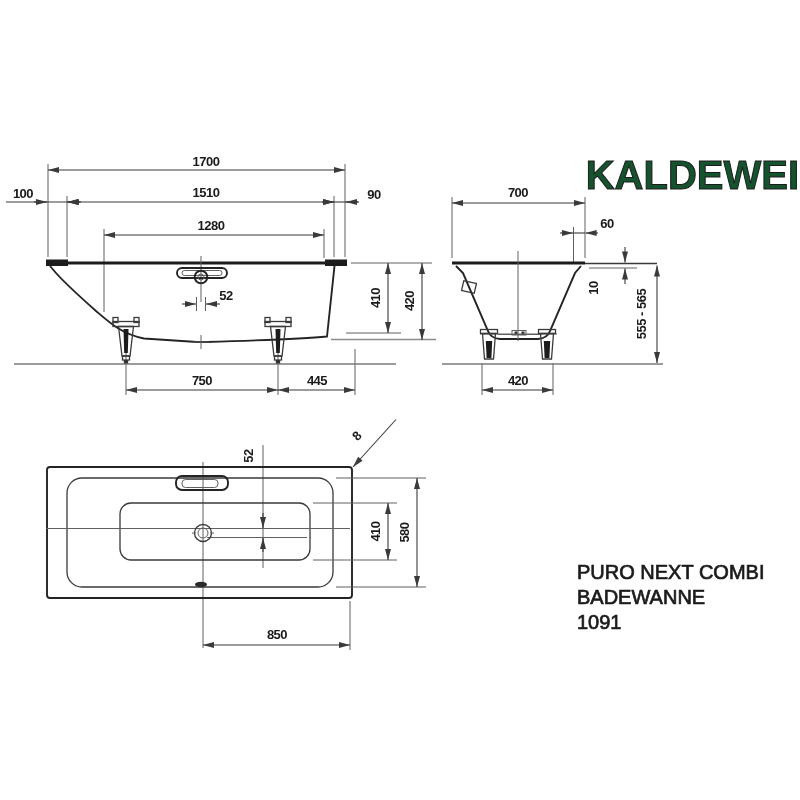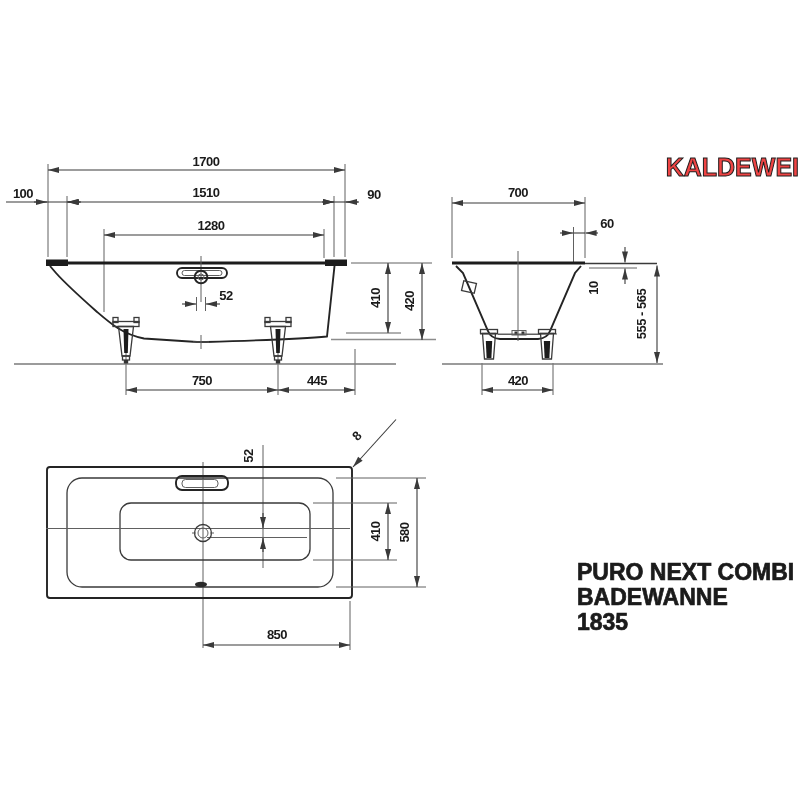--- a/index.html
+++ b/index.html
@@ -9,23 +9,23 @@
   .ln{stroke:#3a3a3a;stroke-width:1.3;fill:none;}
   .med{stroke:#242424;stroke-width:1.9;fill:none;}
   .thin{stroke:#606060;stroke-width:1;fill:none;}
   .dim{stroke:#3a3a3a;stroke-width:1.1;fill:none;}
   .gray{stroke:#8c8c8c;stroke-width:1.4;fill:none;}
   .floor{stroke:#7a7a7a;stroke-width:1.6;fill:none;}
   .thick{stroke:#1c1c1c;stroke-width:3.2;fill:none;}
   .blk{fill:#1c1c1c;stroke:none;}
   .dimtxt{font-family:"Liberation Sans",sans-serif;font-size:13px;font-weight:bold;
           fill:#1a1a1a;letter-spacing:-0.5px;text-anchor:middle;}
-  #logo{position:absolute;top:153px;right:7px;font-size:25px;font-weight:900;
-        color:#ef4444;letter-spacing:0px;-webkit-text-stroke:1px #1b1b1b;white-space:nowrap;}
-  #product{position:absolute;left:577px;top:560px;font-size:23px;font-weight:700;
+  #logo{position:absolute;top:153px;right:7px;font-size:40px;font-weight:900;
+        color:#14532d;letter-spacing:0px;-webkit-text-stroke:1px #1b1b1b;white-space:nowrap;}
+  #product{position:absolute;left:577px;top:560px;font-size:20px;font-weight:400;
         color:#1b1b1b;line-height:25px;-webkit-text-stroke:0.7px #1b1b1b;white-space:nowrap;}
 </style>
 </head>
 <body>
 
 <div id="stage">
 
 <svg id="drawing" width="800" height="800" viewBox="0 0 800 800">
   <defs>
     <marker id="arw" markerUnits="userSpaceOnUse" markerWidth="13" markerHeight="8" refX="12" refY="4" orient="auto-start-reverse">
@@ -265,16 +265,16 @@
       <text class="dimtxt" x="277" y="639">850</text>
     </g>
   </g>
 </svg>
 
 <div id="logo">KALDEWEI</div>
 
 <div id="product">
   <div>PURO NEXT COMBI</div>
   <div>BADEWANNE</div>
-  <div>1835</div>
+  <div>1091</div>
 </div>
 
 </div>
 
 </body></html>

